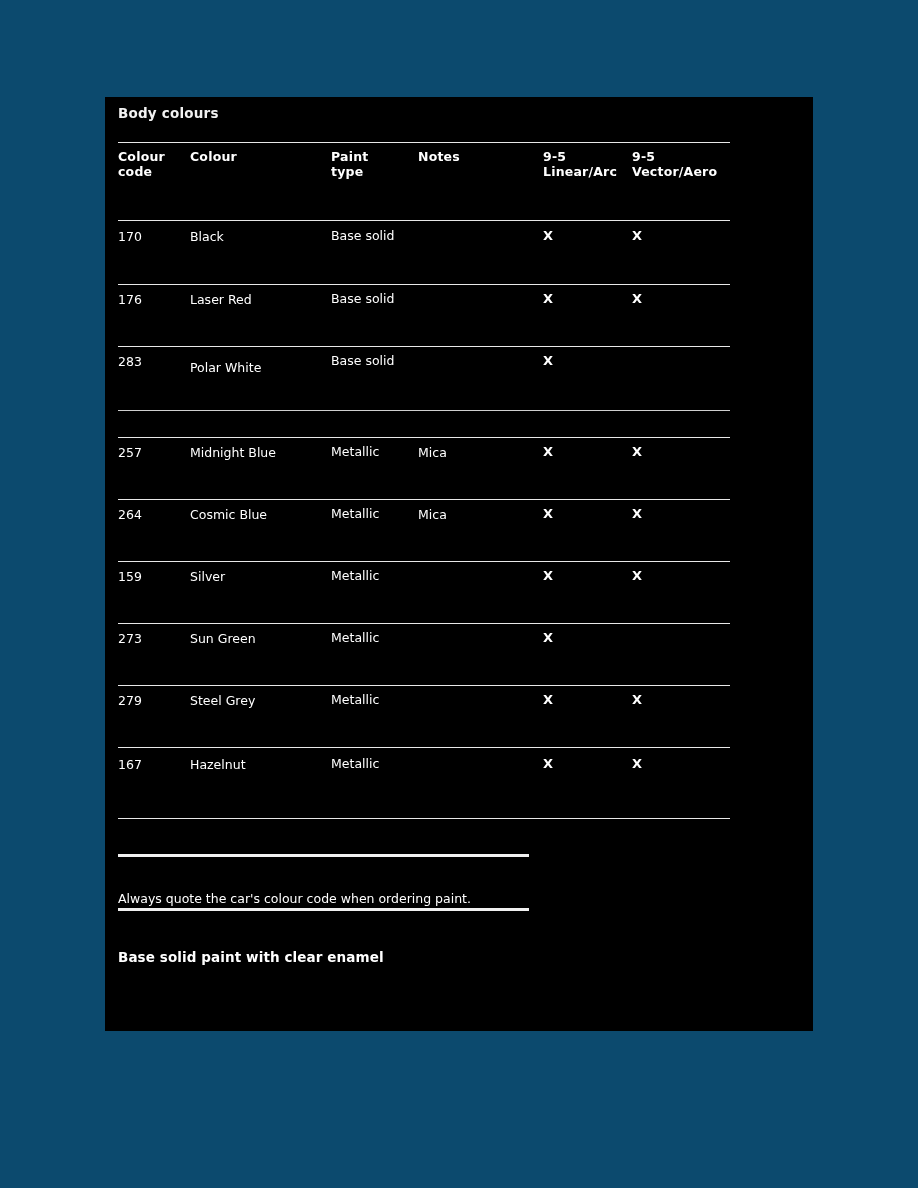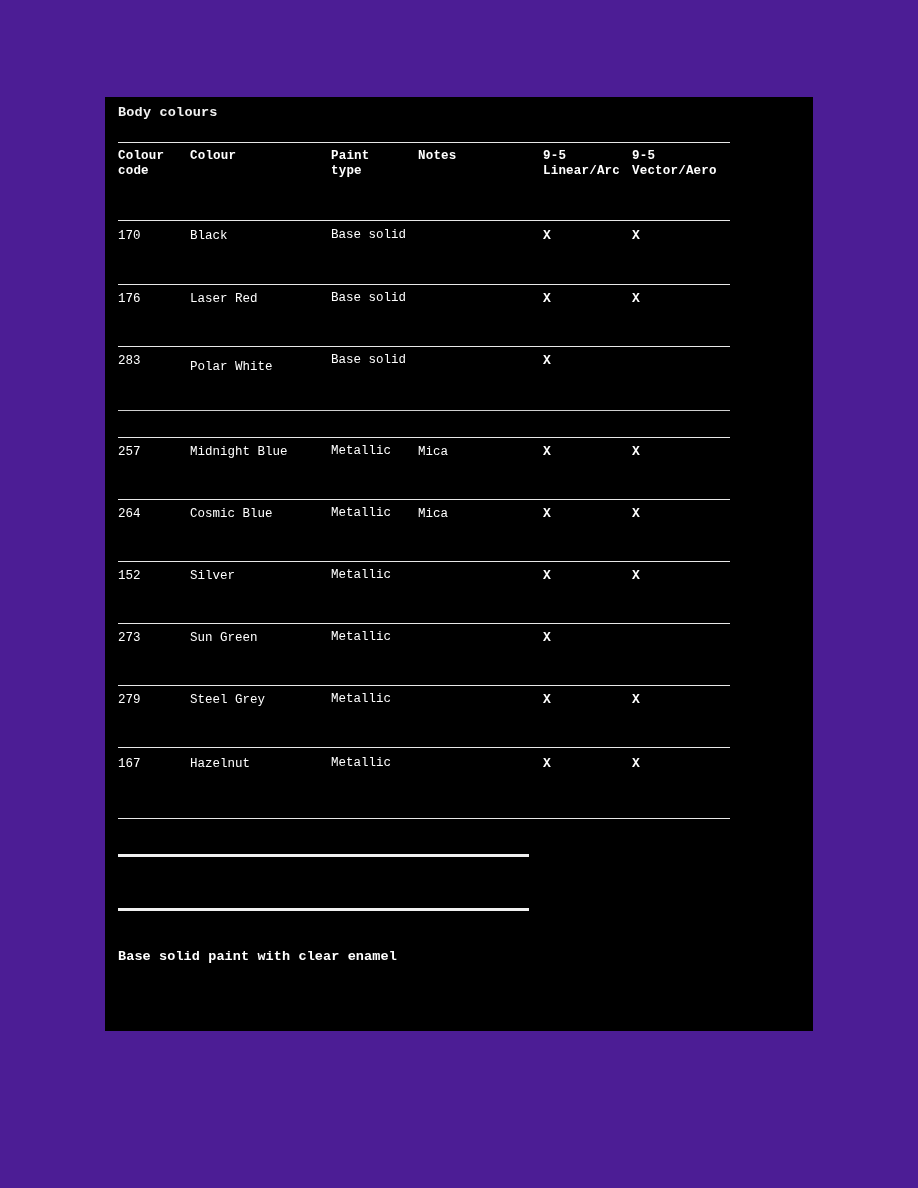--- a/index.html
+++ b/index.html
@@ -12,23 +12,22 @@
     width: 918px;
     height: 1188px;
     font-family: "DejaVu Sans", "Liberation Sans", sans-serif;
     -webkit-font-smoothing: none;
   }
 
   #page {
     position: relative;
     width: 918px;
     height: 1188px;
-    background: #4c1d95;
+    background: #0c4a6e;
     overflow: hidden;
-    font-family: Liberation Mono, monospace;
   }
 
   
   #panel {
     position: absolute;
     left: 105px;
     top: 97px;
     width: 708px;
     height: 934px;
     background: #000000;
@@ -184,21 +183,21 @@
     <div class="cell mark c-lin" style="top:347px;">X</div>
     <div class="cell mark c-vec" style="top:347px;">X</div>
 
     <div class="cell c-code" style="top:410px;">264</div>
     <div class="cell c-colour" style="top:410px;">Cosmic Blue</div>
     <div class="cell c-type" style="top:409px;">Metallic</div>
     <div class="cell c-notes" style="top:410px;">Mica</div>
     <div class="cell mark c-lin" style="top:409px;">X</div>
     <div class="cell mark c-vec" style="top:409px;">X</div>
 
-    <div class="cell c-code" style="top:472px;">152</div>
+    <div class="cell c-code" style="top:472px;">159</div>
     <div class="cell c-colour" style="top:472px;">Silver</div>
     <div class="cell c-type" style="top:471px;">Metallic</div>
     <div class="cell c-notes" style="top:472px;"></div>
     <div class="cell mark c-lin" style="top:471px;">X</div>
     <div class="cell mark c-vec" style="top:471px;">X</div>
 
     <div class="cell c-code" style="top:534px;">273</div>
     <div class="cell c-colour" style="top:534px;">Sun Green</div>
     <div class="cell c-type" style="top:533px;">Metallic</div>
     <div class="cell c-notes" style="top:534px;"></div>
@@ -213,18 +212,19 @@
     <div class="cell mark c-vec" style="top:595px;">X</div>
 
     <div class="cell c-code" style="top:660px;">167</div>
     <div class="cell c-colour" style="top:660px;">Hazelnut</div>
     <div class="cell c-type" style="top:659px;">Metallic</div>
     <div class="cell c-notes" style="top:660px;"></div>
     <div class="cell mark c-lin" style="top:659px;">X</div>
     <div class="cell mark c-vec" style="top:659px;">X</div>
 
     <div class="note-rule" style="top:757px;"></div>
+    <div class="note-body" style="top:794px;">Always quote the car's colour code when ordering paint.</div>
     <div class="note-rule" style="top:811px;"></div>
 
     <div class="sub-heading" style="top:852px;">Base solid paint with clear enamel</div>
 
   </div>
 </div>
 
 </body></html>

